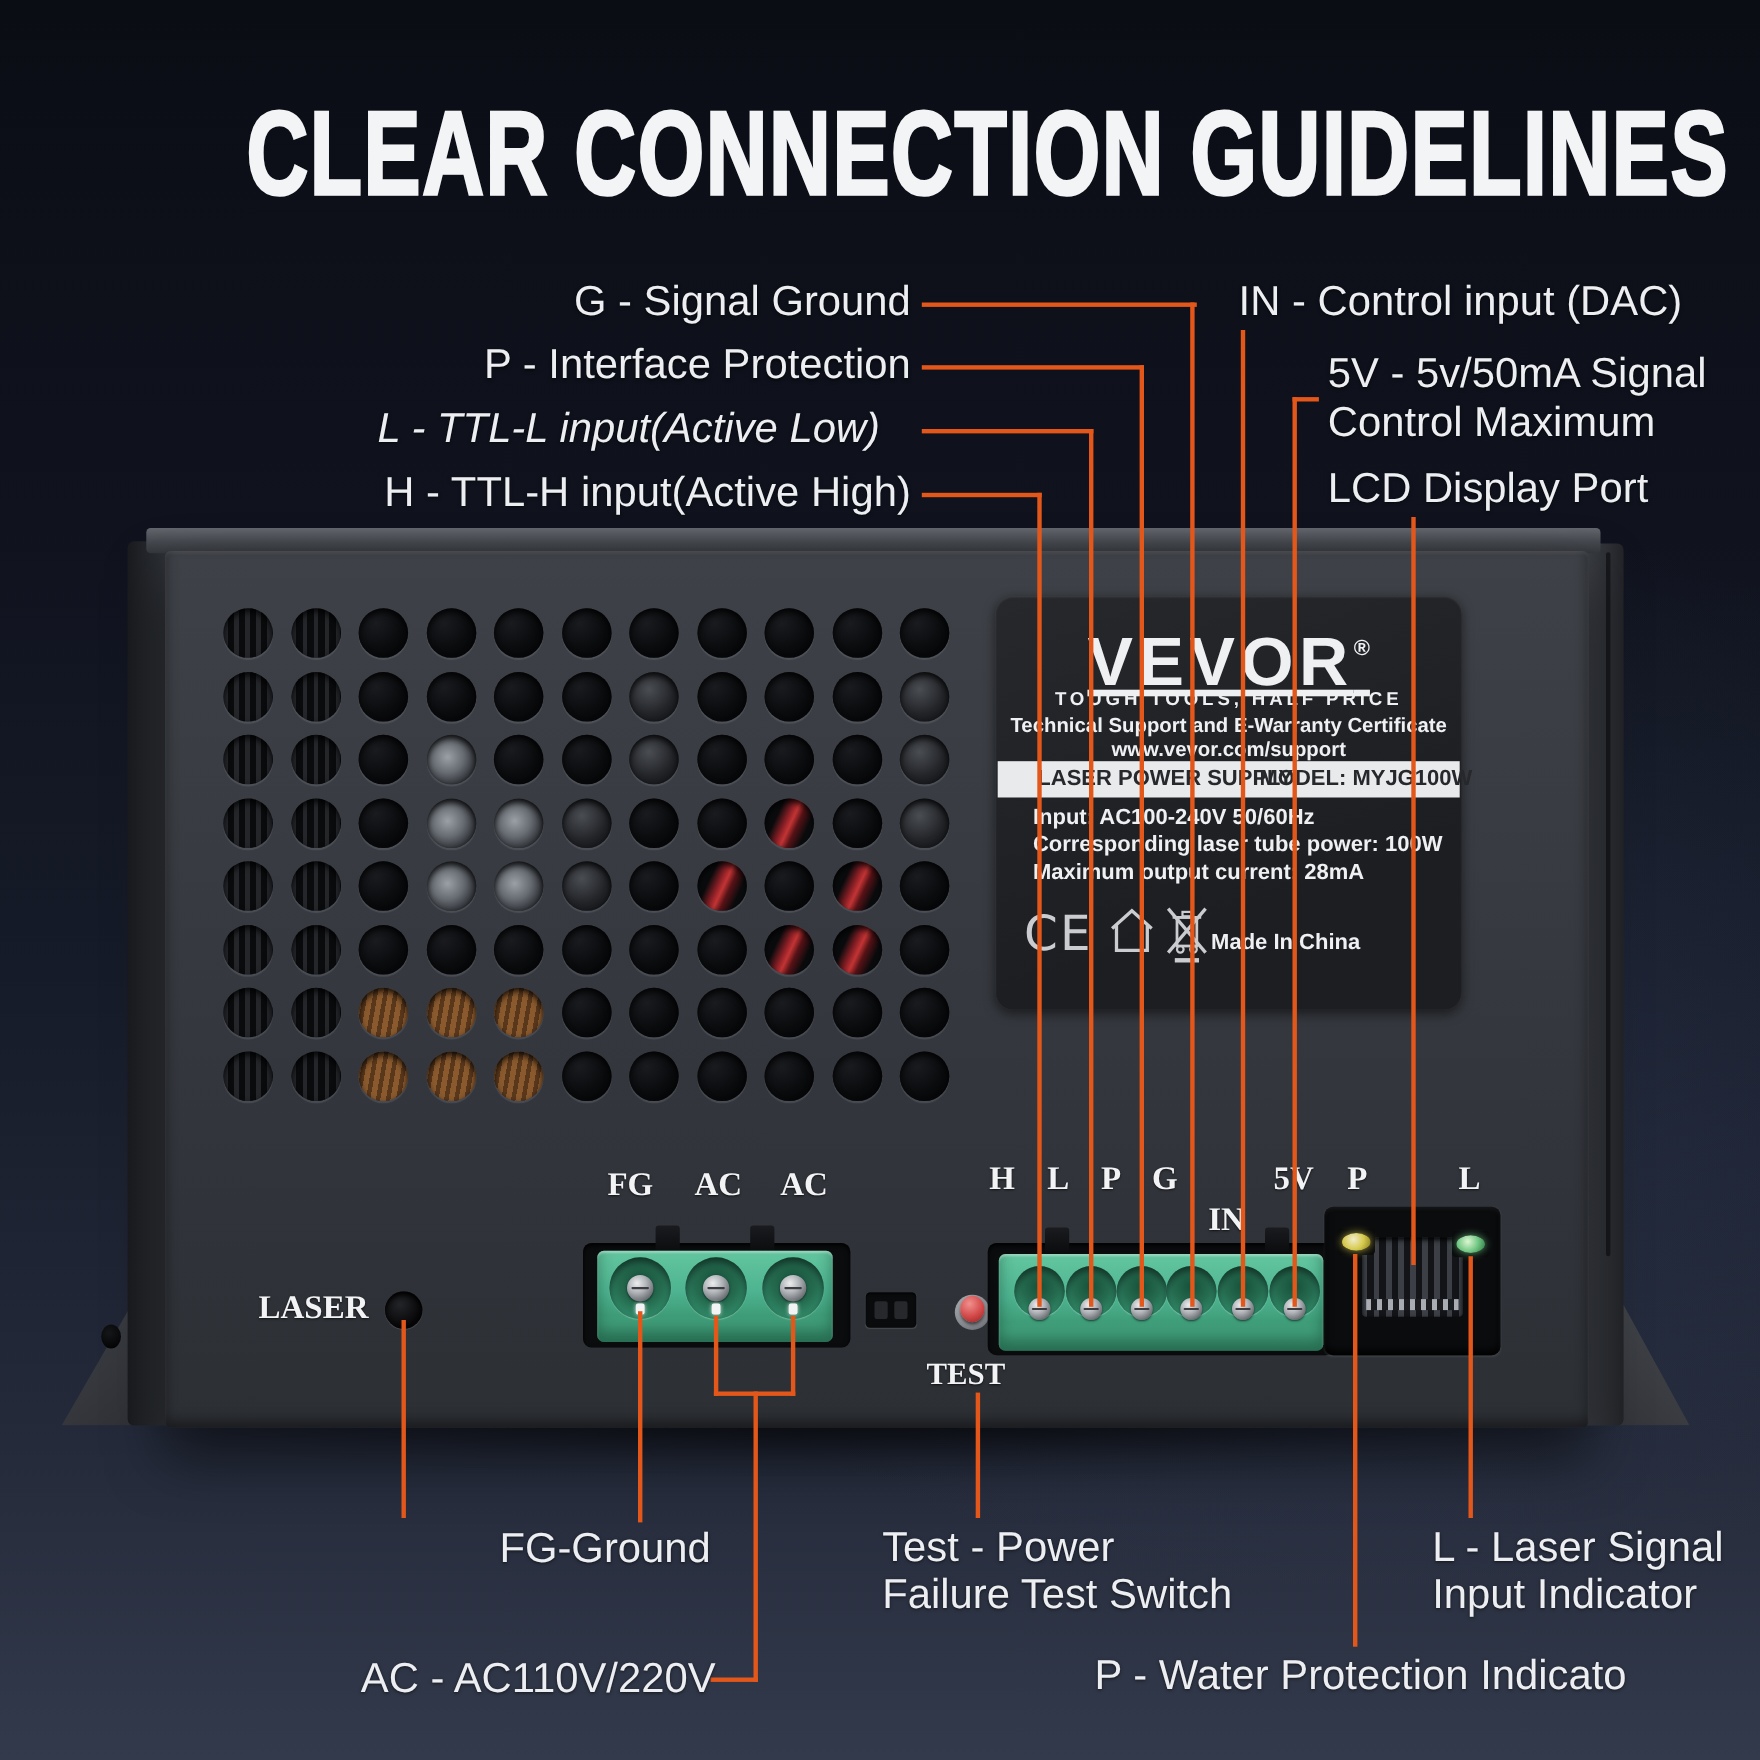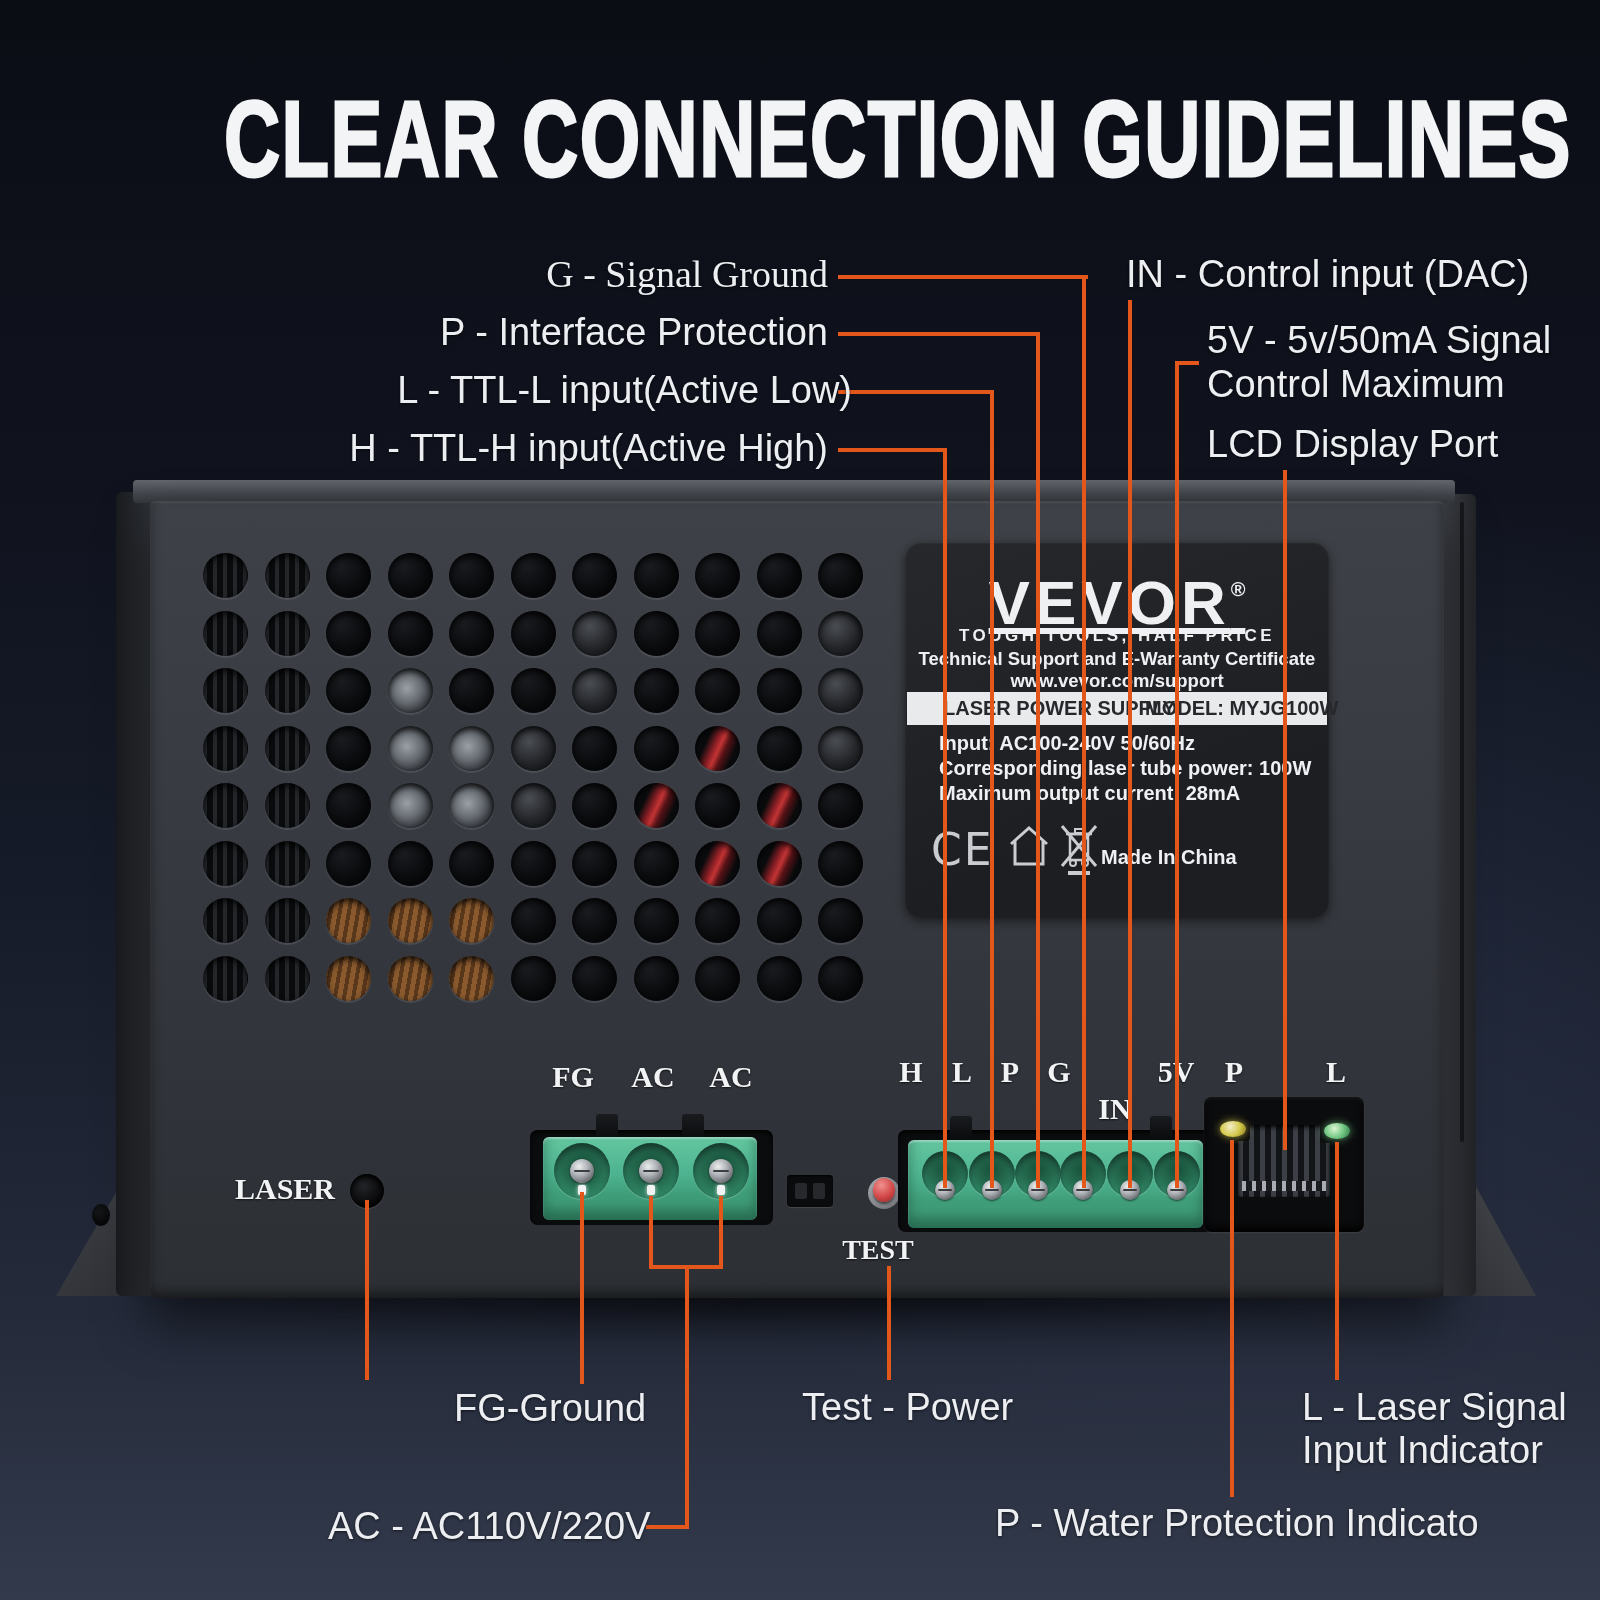--- a/index.html
+++ b/index.html
@@ -350,37 +350,38 @@
       <div class="oline" style="left: 649px; top: 1196px; width: 4px; height: 73px;"></div>
       <div class="oline" style="left: 719px; top: 1196px; width: 4px; height: 73px;"></div>
       <div class="oline" style="left: 649px; top: 1265px; width: 74px; height: 4px;"></div>
       <div class="oline" style="left: 685px; top: 1265px; width: 4px; height: 264px;"></div>
       <div class="oline" style="left: 646px; top: 1525px; width: 43px; height: 4px;"></div>
       <div class="oline" style="left: 887px; top: 1266px; width: 4px; height: 114px;"></div>
       <div class="oline" style="left: 1230px; top: 1140px; width: 4px; height: 357px;"></div>
       <div class="oline" style="left: 1335px; top: 1142px; width: 4px; height: 238px;"></div>
     </div>
 
-  <div class="abs note right" style="right:772px;top:252px;font-family:Liberation Serif, serif;">G - Signal Ground</div>
+  <div class="abs note right" style="right:772px;top:252px;">G - Signal Ground</div>
   <div class="abs note right" style="right:772px;top:310px;">P - Interface Protection</div>
-  <div class="abs note right" style="right:748px;top:368px;">L - TTL-L input(Active Low)</div>
+  <div class="abs note right" style="right:800px;top:368px;font-style:italic;">L - TTL-L input(Active Low)</div>
   <div class="abs note" style="left:1126px;top:252px;">IN - Control input (DAC)</div>
 
   <div class="abs note right" style="right:772px;top:426px;">H -  TTL-H input(Active High)</div>
   <div class="abs note" style="left:1207px;top:318px;">
     <div>5V - 5v/50mA Signal</div>
     <div>Control Maximum</div>
   </div>
   <div class="abs note" style="left:1207px;top:422px;">LCD Display Port</div>
 
   <div class="abs note center" style="left:112px;top:1386px;width:340px;line-height:43px;">
   </div>
   <div class="abs note" style="left:454px;top:1386px;">FG-Ground</div>
   <div class="abs note" style="left:802px;top:1386px;line-height:43px;">
     <div>Test - Power</div>
+    <div>Failure Test Switch</div>
   </div>
   <div class="abs note" style="left:1302px;top:1386px;line-height:43px;">
     <div>L - Laser Signal</div>
     <div>Input Indicator</div>
   </div>
   <div class="abs note" style="left:328px;top:1504px;">AC - AC110V/220V</div>
   <div class="abs note" style="left:995px;top:1501px;">P - Water Protection Indicato</div>
 
 </div>
 

